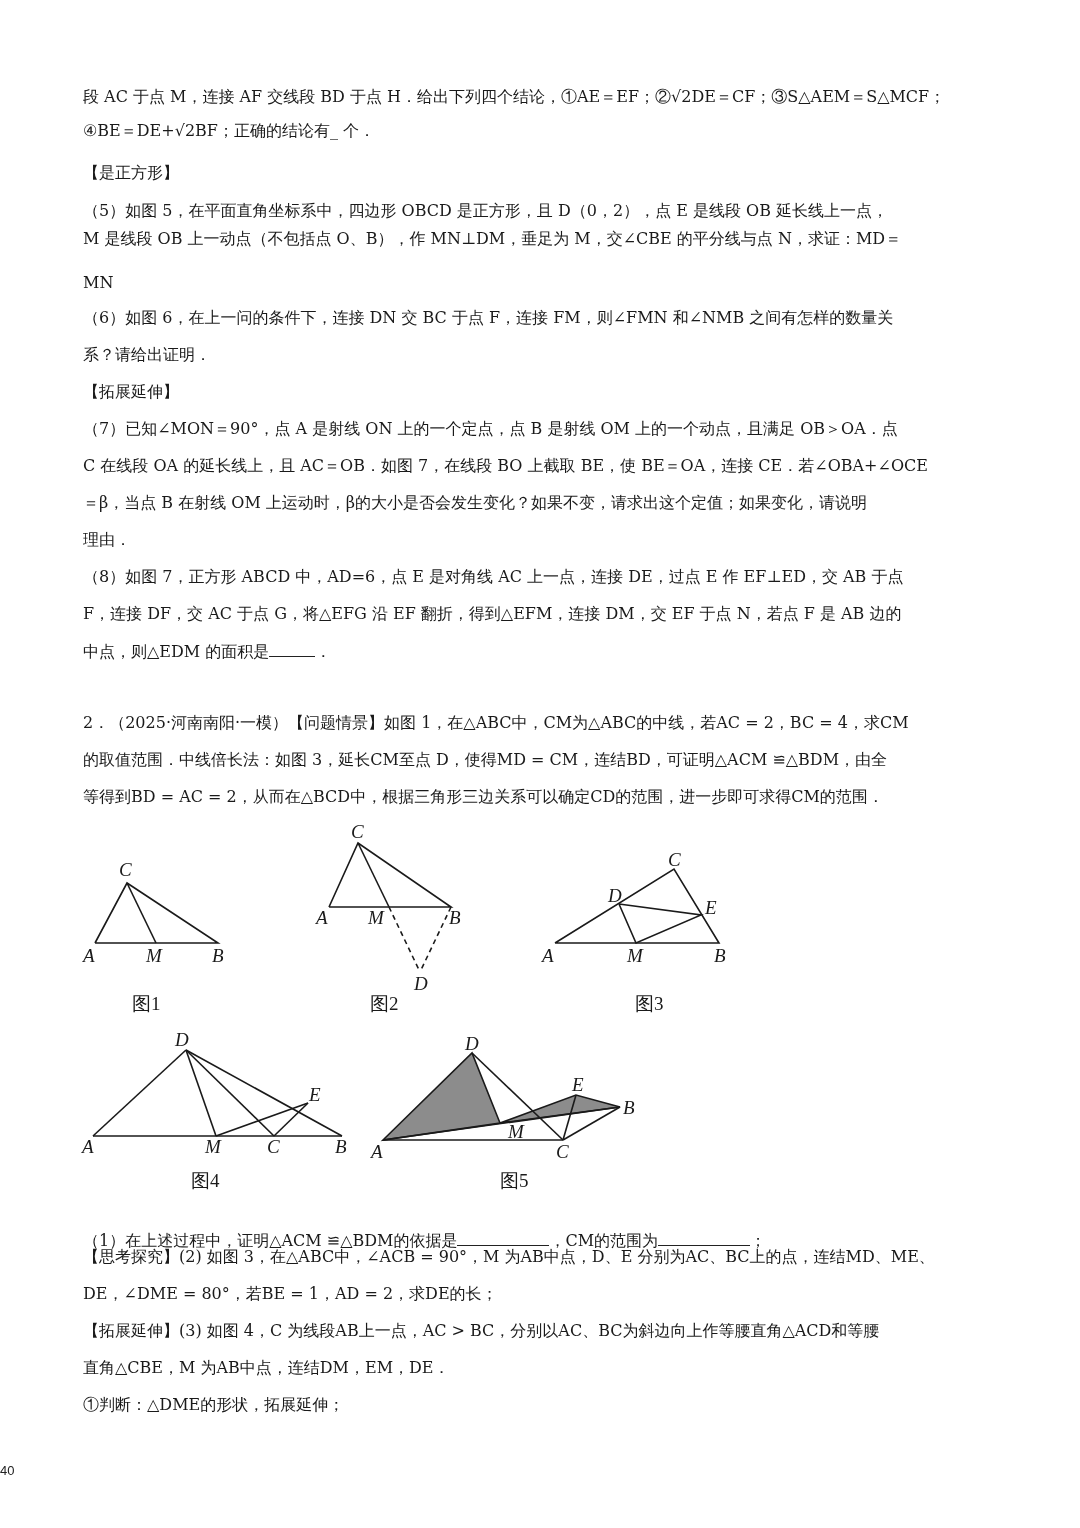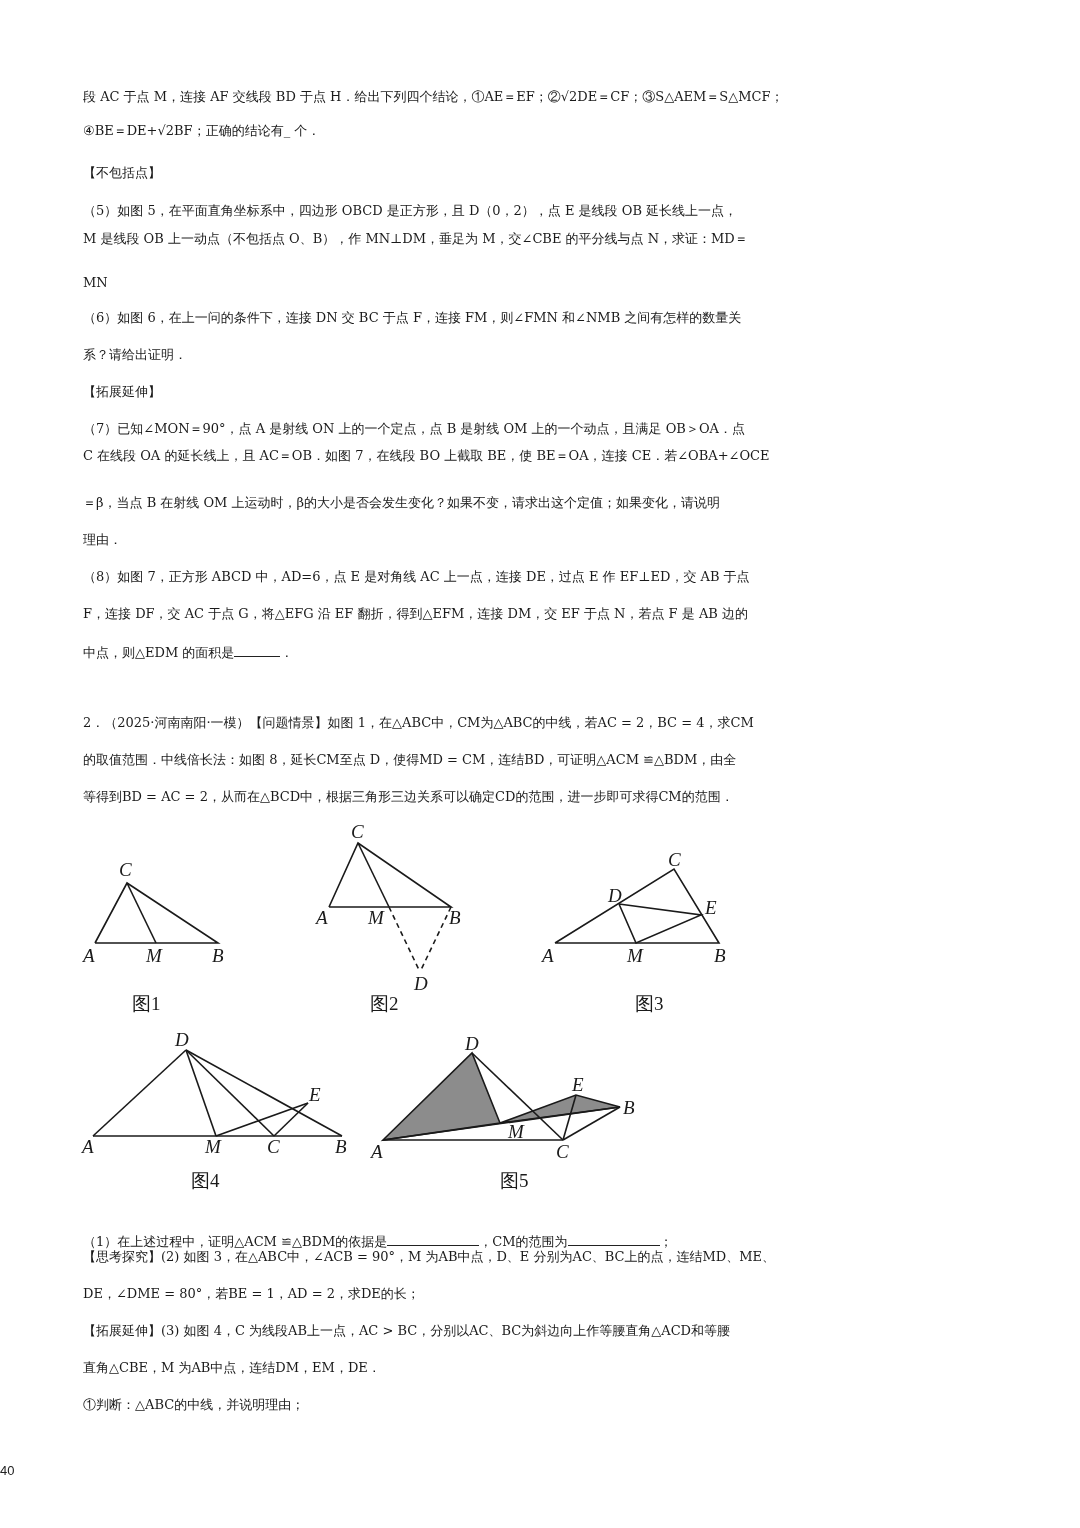--- a/index.html
+++ b/index.html
@@ -1,52 +1,52 @@
 <!DOCTYPE html>
 <html><head>
 <meta charset="utf-8">
 <style>
   html, body { margin: 0; padding: 0; background: #ffffff; }
   body { width: 1080px; height: 1528px; position: relative; overflow: hidden;
          font-family: "DejaVu Serif", "Liberation Serif", serif; color: #1a1a1a; }
-  .line { position: absolute; left: 83px; font-size: 13px; white-space: nowrap; line-height: 22px; }
+  .line { position: absolute; left: 83px; font-size: 16px; white-space: nowrap; line-height: 22px; }
   .blank { display: inline-block; border-bottom: 1.5px solid #222; height: 16px; vertical-align: baseline; }
   svg.figs { position: absolute; left: 0; top: 0; }
   svg text { font-family: "Liberation Serif", serif; }
   .pagenum { position: absolute; top: 1463px; left: 0; width: 1080px; 
              font-family: "Liberation Sans", sans-serif; font-size: 13px; color: #222; }
 </style>
 </head>
 <body>
 
 <div class="line" style="top:86px">段 AC 于点 M，连接 AF 交线段 BD 于点 H．给出下列四个结论，①AE＝EF；②√2DE＝CF；③S△AEM＝S△MCF；</div>
 <div class="line" style="top:120px">④BE＝DE+√2BF；正确的结论有_ 个．</div>
-<div class="line" style="top:162px">【不包括点】</div>
+<div class="line" style="top:162px">【是正方形】</div>
 
 <div class="line" style="top:200px">（5）如图 5，在平面直角坐标系中，四边形 OBCD 是正方形，且 D（0，2），点 E 是线段 OB 延长线上一点，</div>
 <div class="line" style="top:228px">M 是线段 OB 上一动点（不包括点 O、B），作 MN⊥DM，垂足为 M，交∠CBE 的平分线与点 N，求证：MD＝</div>
 <div class="line" style="top:272px">MN</div>
 
 <div class="line" style="top:307px">（6）如图 6，在上一问的条件下，连接 DN 交 BC 于点 F，连接 FM，则∠FMN 和∠NMB 之间有怎样的数量关</div>
 <div class="line" style="top:344px">系？请给出证明．</div>
 <div class="line" style="top:381px">【拓展延伸】</div>
 
 <div class="line" style="top:418px">（7）已知∠MON＝90°，点 A 是射线 ON 上的一个定点，点 B 是射线 OM 上的一个动点，且满足 OB＞OA．点</div>
-<div class="line" style="top:445px">C 在线段 OA 的延长线上，且 AC＝OB．如图 7，在线段 BO 上截取 BE，使 BE＝OA，连接 CE．若∠OBA+∠OCE</div>
+<div class="line" style="top:455px">C 在线段 OA 的延长线上，且 AC＝OB．如图 7，在线段 BO 上截取 BE，使 BE＝OA，连接 CE．若∠OBA+∠OCE</div>
 <div class="line" style="top:492px">＝β，当点 B 在射线 OM 上运动时，β的大小是否会发生变化？如果不变，请求出这个定值；如果变化，请说明</div>
 <div class="line" style="top:529px">理由．</div>
 
 <div class="line" style="top:566px">（8）如图 7，正方形 ABCD 中，AD=6，点 E 是对角线 AC 上一点，连接 DE，过点 E 作 EF⊥ED，交 AB 于点</div>
 <div class="line" style="top:603px">F，连接 DF，交 AC 于点 G，将△EFG 沿 EF 翻折，得到△EFM，连接 DM，交 EF 于点 N，若点 F 是 AB 边的</div>
 <div class="line" style="top:640px">
   <span>中点，则△EDM 的面积是</span><span class="blank" style="width:46px"></span><span>．</span>
 </div>
 
 <div class="line" style="top:712px">2．（2025·河南南阳·一模）【问题情景】如图 1，在△ABC中，CM为△ABC的中线，若AC = 2，BC = 4，求CM</div>
-<div class="line" style="top:749px">的取值范围．中线倍长法：如图 8，延长CM至点 D，使得MD = CM，连结BD，可证明△ACM ≌△BDM，由全</div>
+<div class="line" style="top:749px">的取值范围．中线倍长法：如图 3，延长CM至点 D，使得MD = CM，连结BD，可证明△ACM ≌△BDM，由全</div>
 <div class="line" style="top:786px">等得到BD = AC = 2，从而在△BCD中，根据三角形三边关系可以确定CD的范围，进一步即可求得CM的范围．</div>
 
 <svg class="figs" width="1080" height="1200" viewBox="0 0 1080 1200">
   <g stroke="#1a1a1a" stroke-width="1.6" fill="none">
 
     <g>
       <polyline points="95,943 127,883 218,943 95,943"></polyline>
       <line x1="127" y1="883" x2="156" y2="943"></line>
     </g>
 
@@ -125,15 +125,15 @@
   </g>
 </svg>
 
 <div class="line" style="top:1229px">
   <span>（1）在上述过程中，证明△ACM ≌△BDM的依据是</span><span class="blank" style="width:92px"></span><span>，CM的范围为</span><span class="blank" style="width:92px"></span><span>；</span>
 </div>
 <div class="line" style="top:1246px">【思考探究】(2) 如图 3，在△ABC中，∠ACB = 90°，M 为AB中点，D、E 分别为AC、BC上的点，连结MD、ME、</div>
 <div class="line" style="top:1283px">DE，∠DME = 80°，若BE = 1，AD = 2，求DE的长；</div>
 <div class="line" style="top:1320px">【拓展延伸】(3) 如图 4，C 为线段AB上一点，AC &gt; BC，分别以AC、BC为斜边向上作等腰直角△ACD和等腰</div>
 <div class="line" style="top:1357px">直角△CBE，M 为AB中点，连结DM，EM，DE．</div>
-<div class="line" style="top:1394px">①判断：△ABC的中线，并说明理由；</div>
+<div class="line" style="top:1394px">①判断：△DME的形状，拓展延伸；</div>
 
 <div class="pagenum">40</div>
 
 </body></html>

